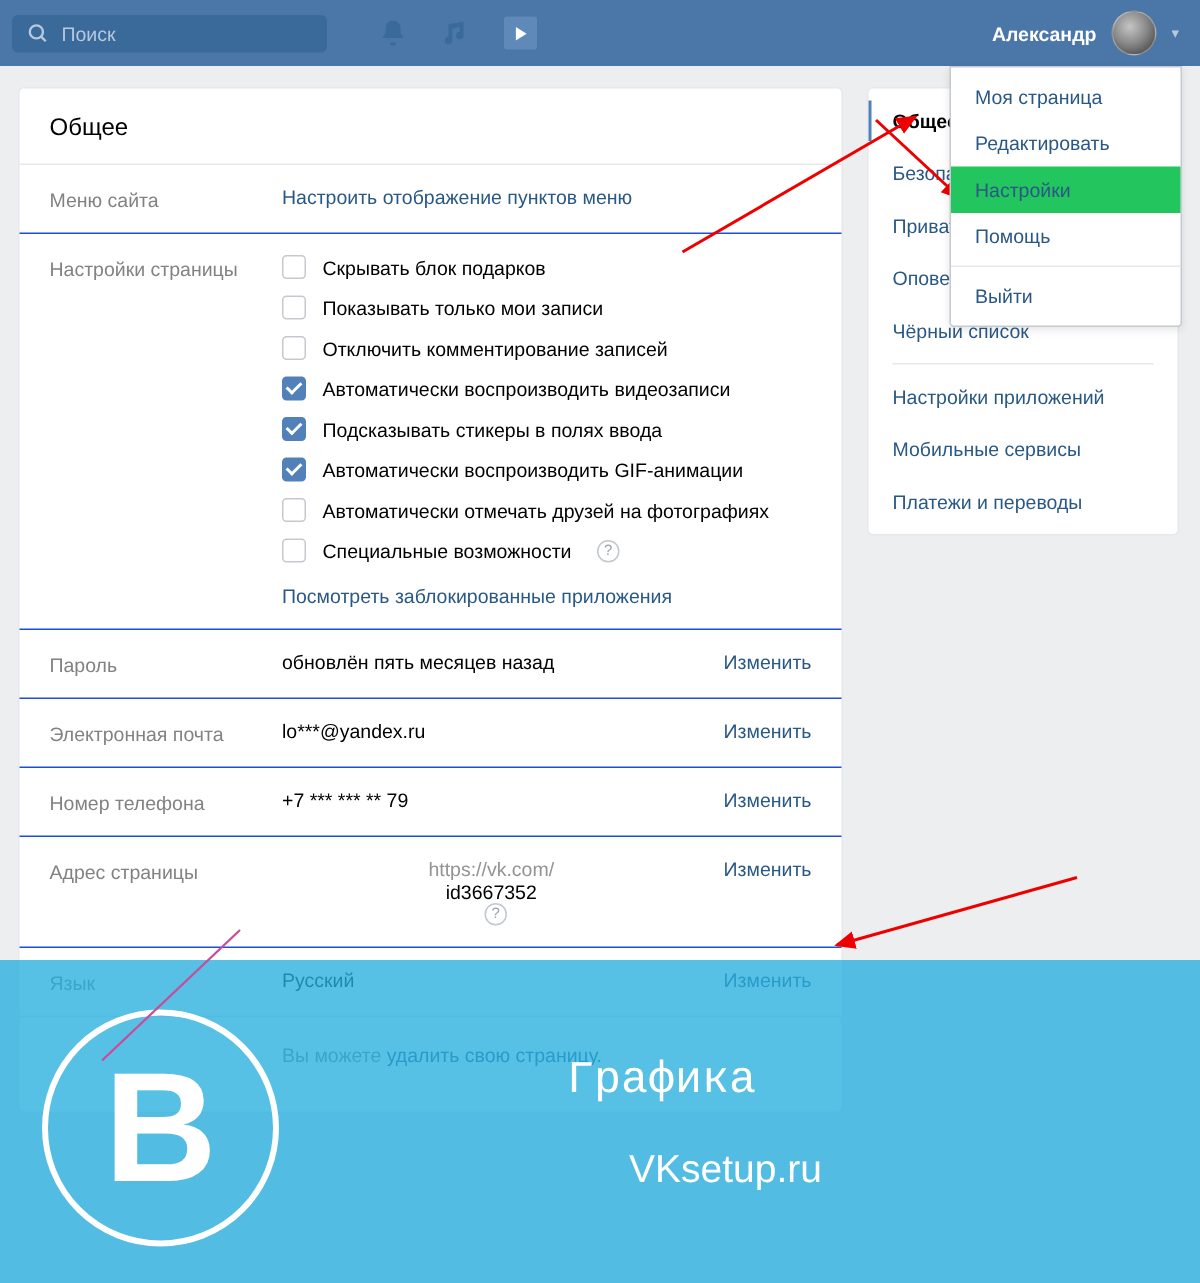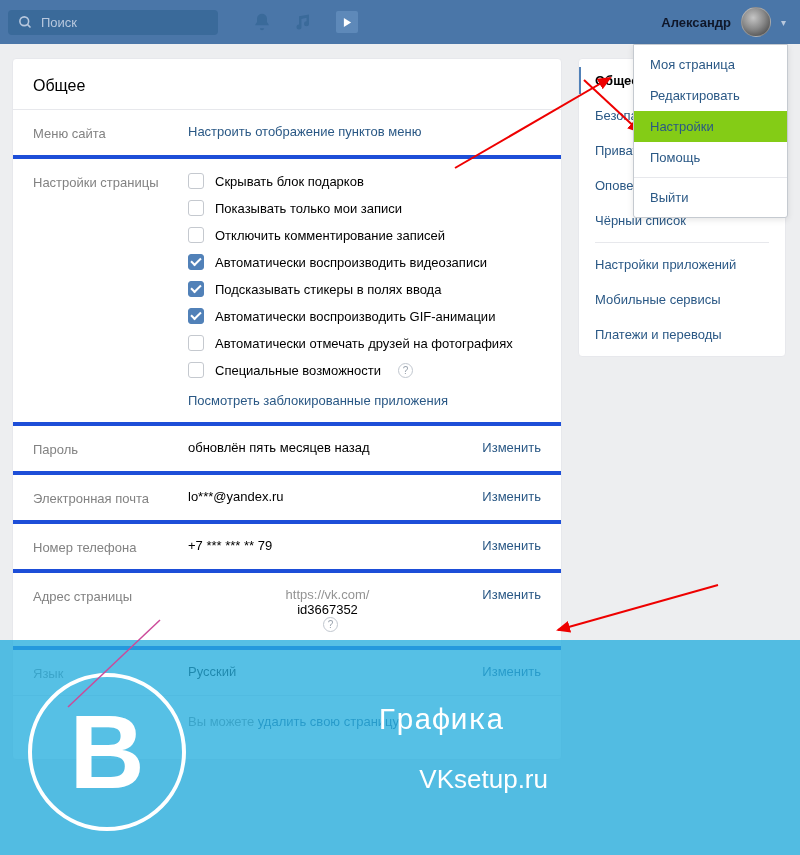--- a/index.html
+++ b/index.html
@@ -58,21 +58,21 @@
     position: absolute;
     right: 0; top: 0;
     height: 44px;
     display: flex;
     align-items: center;
     gap: 10px;
     padding: 0 14px 0 18px;
     cursor: pointer;
     background: #4a76a8;
   }
-  .user-name { color: #0f172a; font-weight: 700; font-size: 13px; margin-left: 13px; }
+  .user-name { color: #ffffff; font-weight: 700; font-size: 13px; margin-left: 13px; }
   .avatar {
     width: 30px; height: 30px; border-radius: 50%;
     background: radial-gradient(circle at 40% 35%, #c5c5c5 0%, #8a8a8a 45%, #444 90%);
     border: 1px solid rgba(255,255,255,0.3);
   }
   .chev { color: #b9c8dc; font-size: 10px; }
 
   
   .page {
     display: flex;
@@ -89,21 +89,21 @@
   }
   .panel-head {
     padding: 18px 20px 14px 20px;
     font-size: 16px;
     font-weight: 400;
     color: #000;
     border-bottom: 1px solid #e7e8ec;
   }
   .section {
     padding: 14px 20px;
-    border-bottom: 4px solid #1d4ed8;
+    border-bottom: 1px solid #1d4ed8;
     display: flex;
   }
   .section:last-child { border-bottom: none; }
   .section .label {
     width: 155px;
     color: #828282;
     font-size: 13px;
     padding-top: 2px;
   }
   .section .content {
@@ -204,21 +204,21 @@
     padding: 4px 0;
     z-index: 50;
   }
   .dd-item {
     padding: 8px 16px;
     font-size: 13px;
     color: #2a5885;
     cursor: pointer;
   }
   .dd-item.sel {
-    background: #84cc16;
+    background: #22c55e;
     color: #2a5885;
   }
   .dd-sep { height: 1px; background: #e7e8ec; margin: 4px 0; }
 
   
   .overlay {
     position: absolute;
     left: 0; right: 0; bottom: 0;
     height: 215px;
     background: rgba(39,174,222,0.78);

